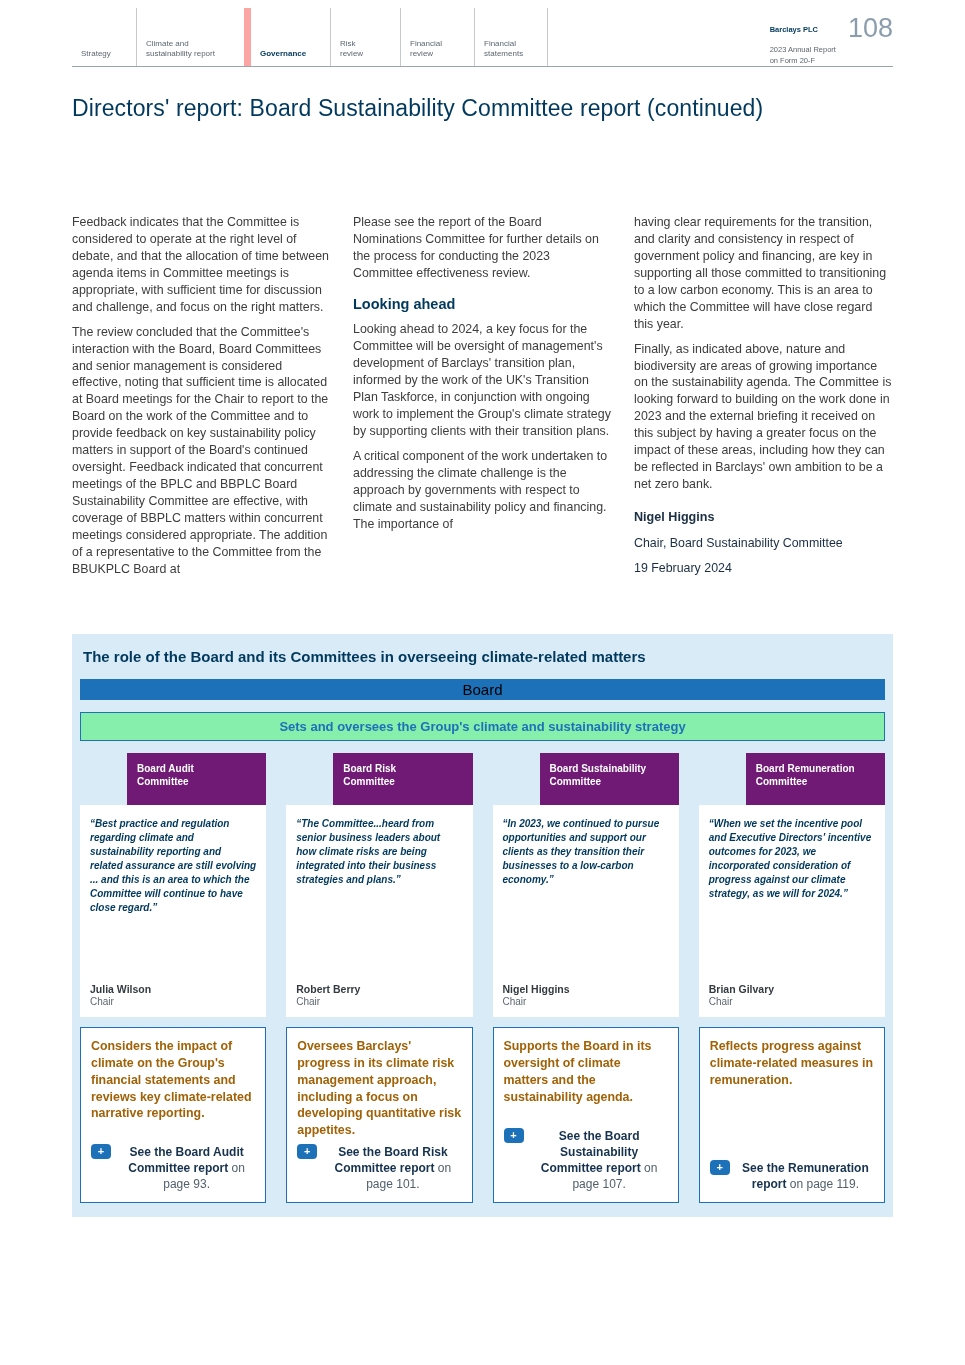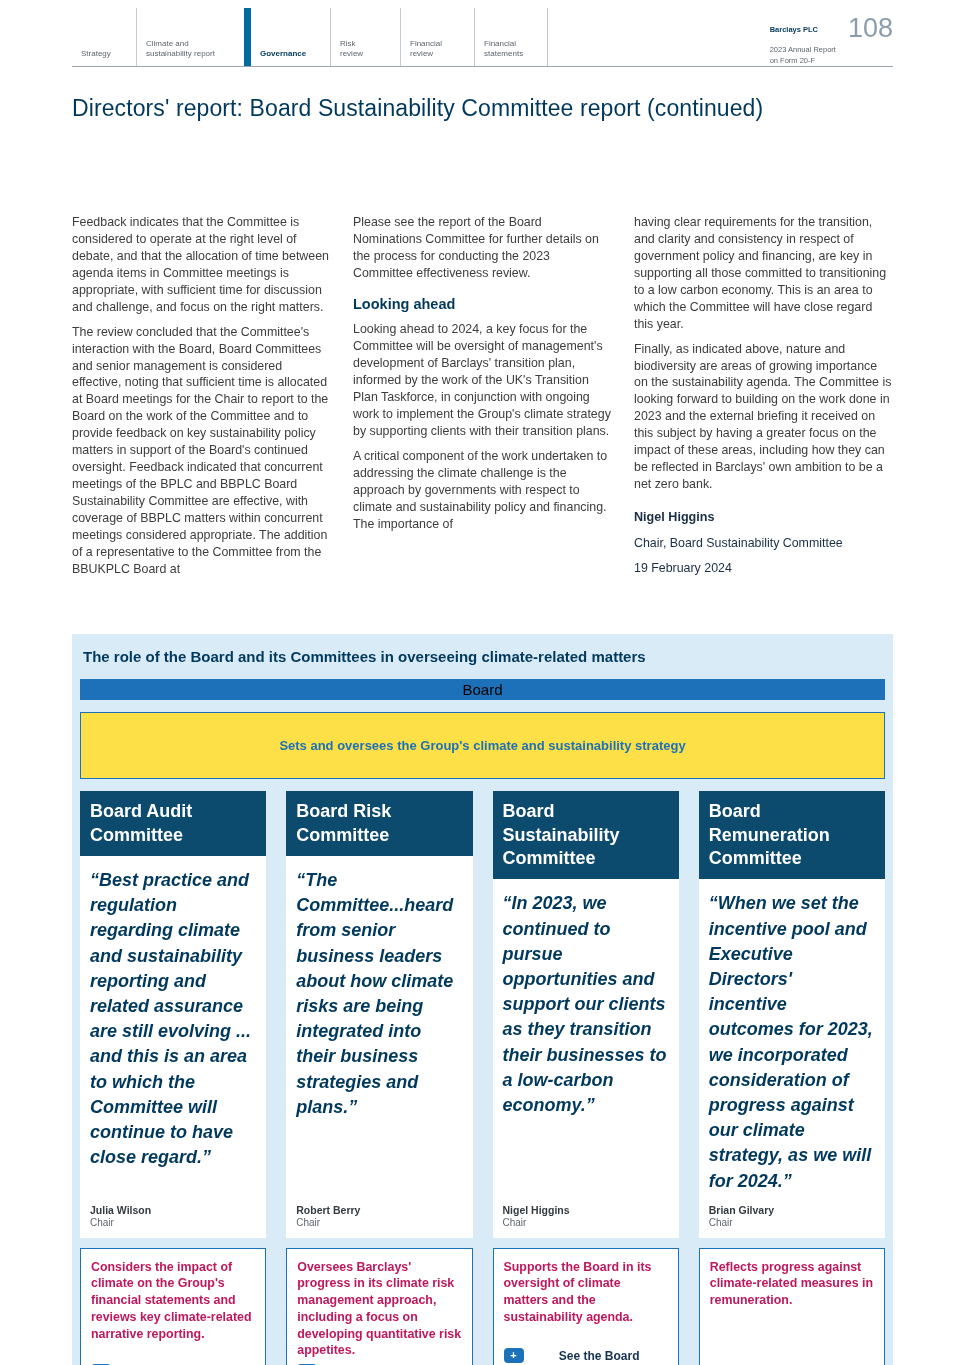--- a/index.html
+++ b/index.html
@@ -5,21 +5,21 @@
   * { box-sizing: border-box; margin: 0; padding: 0; }
   html, body { width: 965px; background: #ffffff; }
   body { font-family: "Liberation Sans", sans-serif; color: #404040; height: 1365px; overflow: hidden; }
   .page { padding: 0 72px; }
 
   
   .nav { display: flex; align-items: stretch; border-bottom: 1px solid #9aa4ad; margin-top: 8px; min-height: 48px; }
   .nav-item { display: flex; align-items: flex-end; padding: 5px 9px 6px 9px; font-size: 8px; line-height: 1.3; color: #5c6670; white-space: pre-line; border-left: 1px solid #c3cad1; }
   .nav-item.first { border-left: none; width: 64px; }
   .nav-item.w-climate { width: 108px; }
-  .nav-item.active { border-left: 7px solid #0369a1; font-weight: bold; color: #00395d; width: 86px; }
+  .nav-item.active { border-left: 7px solid #fca5a5; font-weight: bold; color: #00395d; width: 86px; }
   .nav-item.w-risk { width: 70px; }
   .nav-item.w-finrev { width: 74px; }
   .nav-item.w-finstat { width: 74px; border-right: 1px solid #c3cad1; }
   .nav-right { margin-left: auto; display: flex; align-items: flex-start; gap: 12px; padding-top: 7px; }
   .nav-brand { font-size: 7.5px; line-height: 1.35; color: #5c6670; white-space: pre-line; }
   .nav-brand .brand-name { font-weight: bold; color: #00395d; display: block; }
   .page-number { font-size: 27px; color: #8b9dac; line-height: 1; font-weight: 400; }
 
   
   .page-title { margin-top: 28px; font-size: 23px; font-weight: 400; color: #00395d; letter-spacing: 0.1px; }
@@ -31,33 +31,33 @@
   .sub-heading { font-size: 14.5px; font-weight: bold; color: #00395d; margin: 13px 0 7px 0; }
   .signature { margin-top: 16px; color: #1a2e44; }
   .sig-name { font-weight: bold; font-size: 12.6px; color: #1a2e44; margin-bottom: 8px; }
   .sig-role { font-size: 12.4px; margin-bottom: 8px; }
   .sig-date { font-size: 12.4px; }
 
   
   .panel { margin-top: 48px; background: #d9ebf7; padding: 12px 8px 14px 8px; }
   .panel-title { font-size: 15px; font-weight: bold; color: #00395d; margin: 2px 0 14px 3px; }
   .board-banner { background: #1d71b8; color: #000000; font-weight: normal; font-size: 15px; text-align: center; padding: 2px 0; }
-  .strategy-banner { margin-top: 12px; background: #fde047; border: 1px solid #1d71b8; color: #1d71b8; font-weight: bold; font-size: 13px; text-align: center; padding: 25px 0; }
+  .strategy-banner { margin-top: 12px; background: #86efac; border: 1px solid #1d71b8; color: #1d71b8; font-weight: bold; font-size: 13px; text-align: center; padding: 6px 0; }
 
   .committee-row { display: flex; gap: 20px; margin-top: 12px; }
   .committee-card { flex: 1; display: flex; flex-direction: column; }
-  .committee-header { background: #0c4a6e; color: #ffffff; font-weight: bold; font-size: 18px; line-height: 1.3; padding: 9px 10px; white-space: pre-line; min-height: 52px; }
+  .committee-header { background: #701a75; color: #ffffff; font-weight: bold; font-size: 10px; line-height: 1.3; padding: 9px 10px; white-space: pre-line; min-height: 52px; margin-left: 47px; }
   .quote-box { background: #ffffff; padding: 12px 10px 10px 10px; flex: 1; min-height: 212px; display: flex; flex-direction: column; }
-  .quote { font-style: italic; font-weight: bold; color: #00395d; font-size: 18px; line-height: 1.4; }
+  .quote { font-style: italic; font-weight: bold; color: #00395d; font-size: 10px; line-height: 1.4; }
   .chair-block { margin-top: auto; padding-top: 10px; }
   .chair-name { font-weight: bold; font-size: 10.5px; color: #333a40; }
   .chair-role { font-size: 10px; color: #5c6670; margin-top: 1px; }
 
   .desc-box { margin-top: 10px; background: #ffffff; border: 1px solid #1d71b8; padding: 10px; height: 176px; display: flex; flex-direction: column; justify-content: space-between; }
-  .desc-text { color: #be185d; font-weight: bold; font-size: 12.4px; line-height: 1.35; }
+  .desc-text { color: #a16207; font-weight: bold; font-size: 12.4px; line-height: 1.35; }
   .report-link { display: flex; align-items: flex-start; gap: 7px; cursor: pointer; }
   .plus-icon { flex: 0 0 auto; width: 20px; height: 15px; background: #1d71b8; border-radius: 4px; color: #ffffff; font-weight: bold; font-size: 11px; line-height: 15px; text-align: center; }
   .link-text { font-size: 12px; line-height: 1.35; color: #51606d; text-align: center; }
   .link-text b { color: #16324f; }
 </style>
 </head>
 <body>
 
 <div class="page">
 

